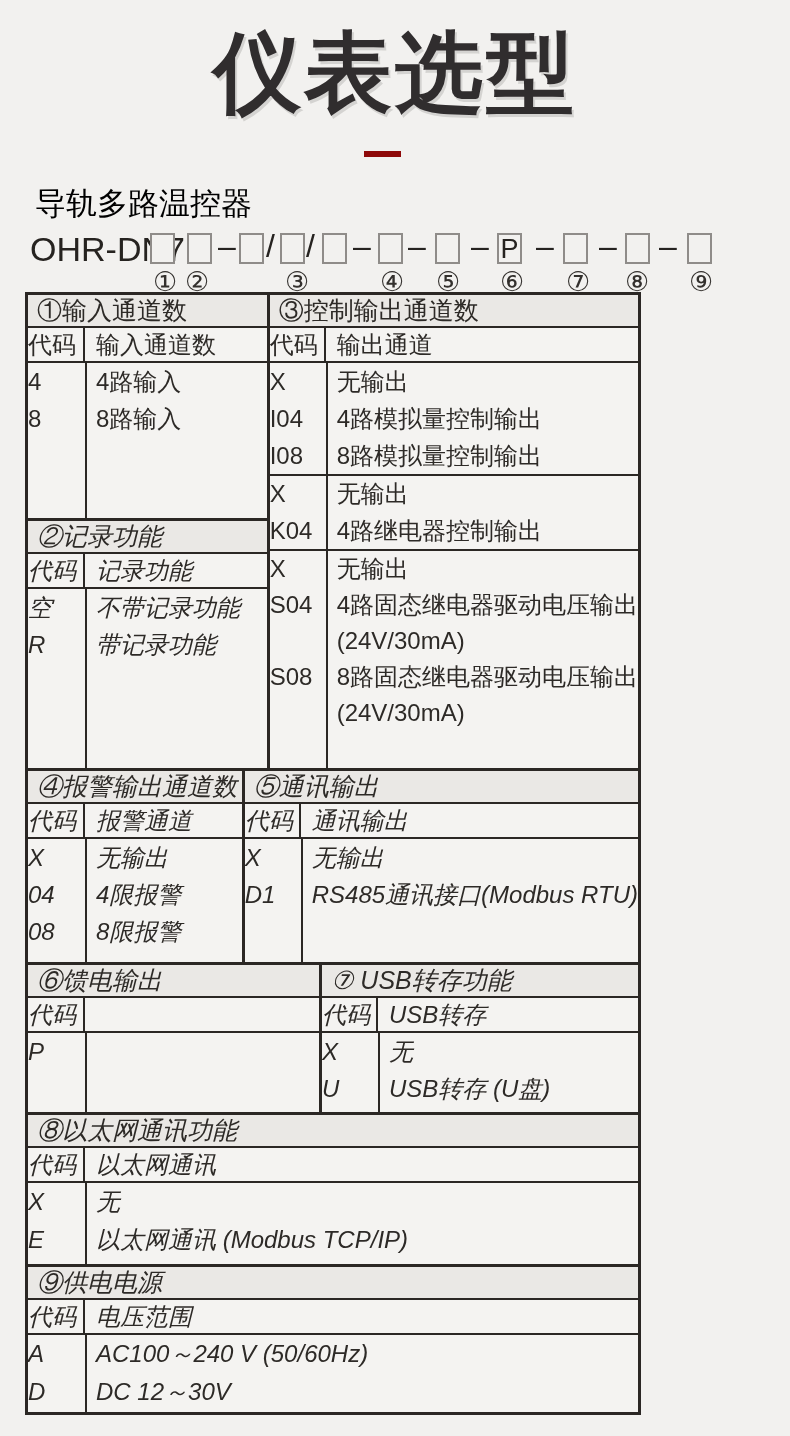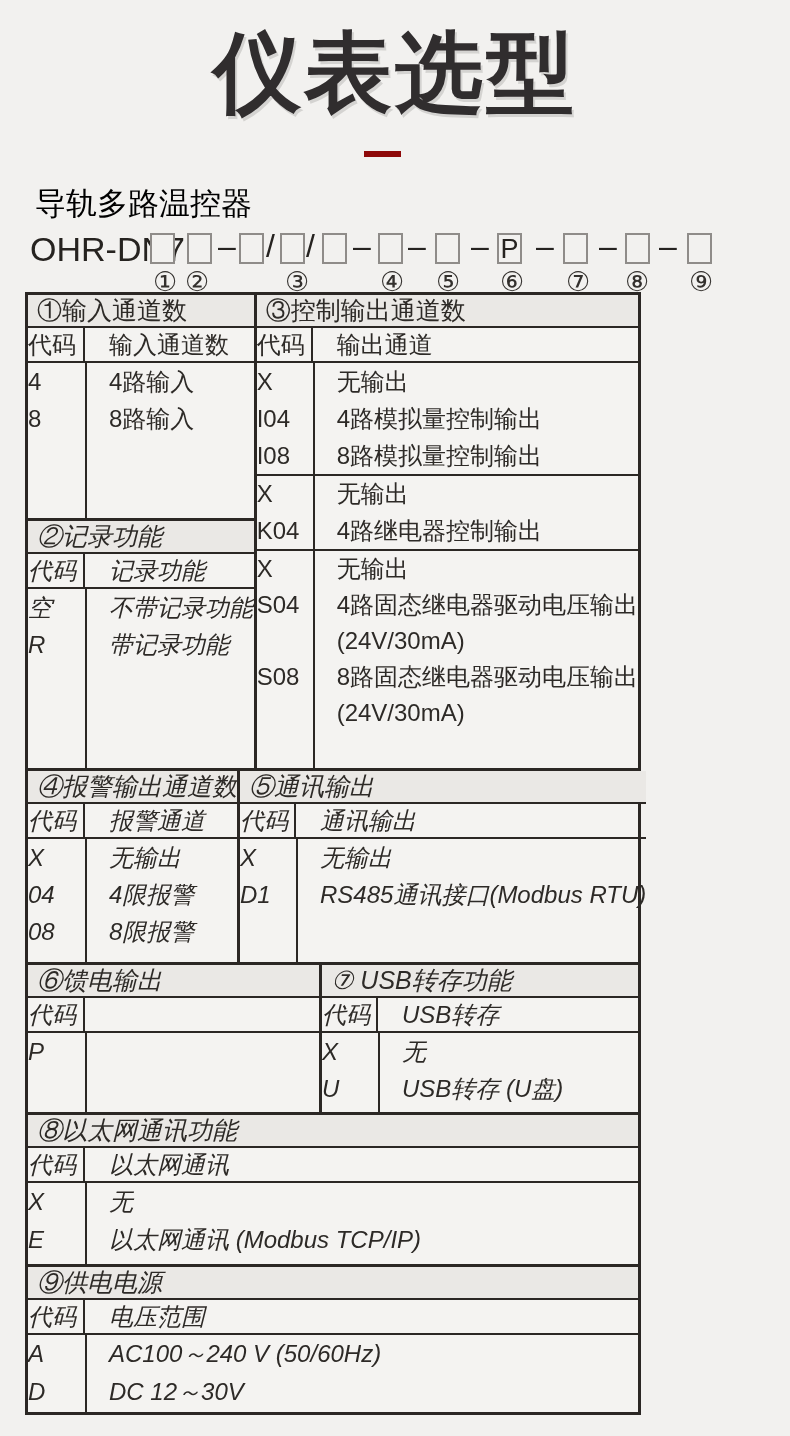--- a/index.html
+++ b/index.html
@@ -42,21 +42,21 @@
   .trow{display:flex;width:100%;}
   .bt3{border-top:3px solid var(--bd);font-style:italic;}
   .tcol-left{width:294px;border-right:3px solid var(--bd);display:flex;flex-direction:column;}
   .tcol-right{flex:1;display:flex;flex-direction:column;}
   .sec{display:flex;flex-direction:column;flex:1;min-height:0;}
   .sec-title{height:33px;line-height:31px;background:var(--shade);
              border-bottom:2px solid var(--bd);padding-left:9px;font-size:25px;white-space:nowrap;}
   .sec-head{display:flex;height:35px;line-height:33px;border-bottom:2px solid var(--bd);white-space:nowrap;}
   .cC{width:57px;flex:none;text-align:left;}
   .sec-head .cC{border-right:2px solid var(--bd);}
-  .cD{flex:1;padding-left:24px;white-space:nowrap;}
+  .cD{flex:1;padding-left:11px;white-space:nowrap;}
   .sec-body{flex:1;position:relative;min-height:0;overflow:hidden;}
   .sec-body::before{content:"";position:absolute;left:57px;top:0;bottom:0;width:2px;background:var(--bd);}
   .rt .cC{width:56px;}
   .rt .sec-body::before{left:56px;}
   .row{display:flex;}
   .grp + .grp{border-top:2px solid var(--bd);}
   
   .s1 .row{height:37px;line-height:37px;}
   .s2 .row{height:37px;line-height:37px;}
   .s3 .g1 .row{height:37px;line-height:37px;}

